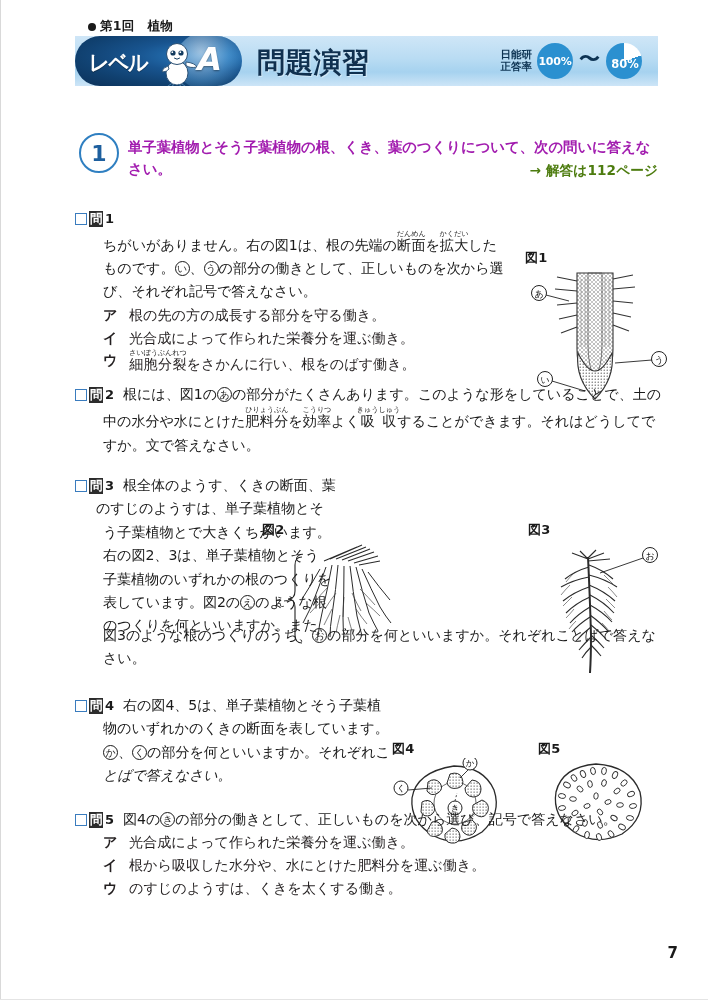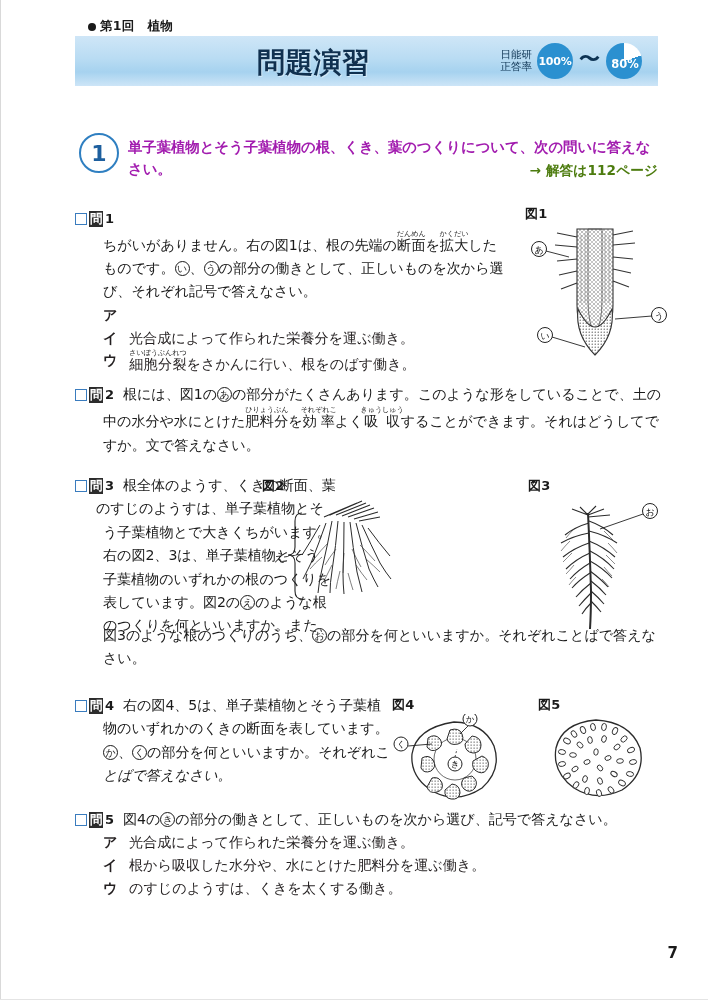--- a/index.html
+++ b/index.html
@@ -115,21 +115,21 @@
     position: absolute;
     right: 16px;
     top: 7px;
     display: flex;
     align-items: center;
     gap: 5px;
     height: 36px;
   }
   .acc-label {
     font-size: 10.5px;
-    font-weight: 400;
+    font-weight: 700;
     line-height: 1.12;
     color: #0d3353;
     text-align: center;
     white-space: pre-line;
   }
   .acc-circle {
     width: 36px; height: 36px;
     border-radius: 50%;
     background: #2b90d0;
     color: #fff;
@@ -281,21 +281,21 @@
     vertical-align: 1px;
   }
 
   
   .fig-label {
     font-size: 13px;
     font-weight: 900;
     color: #1a1a1a;
     letter-spacing: .02em;
   }
-  .fig { position: absolute; }
+  .fig { position: absolute; margin-top: 44px; }
 
   
   .page-no {
     position: absolute;
     right: 30px;
     bottom: 38px;
     font-size: 15px;
     font-weight: 900;
     color: #1a1a1a;
     font-family: "DejaVu Sans","Liberation Sans",sans-serif;
@@ -313,20 +313,38 @@
   <div class="page-border-left"></div>
 
   <div class="chapter-line">
     <span class="chapter-dot"></span>
     <span>第1回</span>
     <span class="chapter-gap"></span>
     <span>植物</span>
   </div>
 
   <div class="banner">
+    <div class="level-pill">
+      <div class="pill-gloss"></div>
+      <div class="level-text">レベル</div>
+      <svg class="mascot" viewBox="0 0 40 46">
+        <ellipse cx="19" cy="33" rx="11" ry="12" fill="#ffffff" stroke="#2a4f72" stroke-width="1"></ellipse>
+        <circle cx="19" cy="14" r="10.5" fill="#ffffff" stroke="#2a4f72" stroke-width="1"></circle>
+        <circle cx="15" cy="13" r="2.6" fill="#123a5e"></circle>
+        <circle cx="23" cy="13" r="2.6" fill="#123a5e"></circle>
+        <circle cx="14.3" cy="12.2" r=".9" fill="#ffffff"></circle>
+        <circle cx="22.3" cy="12.2" r=".9" fill="#ffffff"></circle>
+        <path d="M16.4 18.2 q2.6 2.2 5.2 0" stroke="#123a5e" stroke-width="1" fill="none" stroke-linecap="round"></path>
+        <path d="M28 22 q9 1 11 5 q-7 1.5 -11 -1.5 z" fill="#ffffff" stroke="#2a4f72" stroke-width=".9"></path>
+        <path d="M10 26 q-6 2 -6 6 q5 0 7 -3 z" fill="#ffffff" stroke="#2a4f72" stroke-width=".9"></path>
+        <path d="M13 44 l-3 2 M16 44.5 l-2.5 2" stroke="#4a82ad" stroke-width="1" stroke-linecap="round"></path>
+        <path d="M24 44 l3 2 M21 44.5 l2.5 2" stroke="#4a82ad" stroke-width="1" stroke-linecap="round"></path>
+      </svg>
+      <div class="level-letter">A</div>
+    </div>
 
     <div class="banner-title">問題演習</div>
 
     <div class="accuracy">
       <div class="acc-label">日能研
 正答率</div>
       <div class="acc-circle">100%</div>
       <div class="acc-tilde">〜</div>
       <div class="acc-pie">
         <div class="pie-bg"></div>
@@ -349,20 +367,21 @@
           <span class="qtag">問</span>
           <span class="qno">1</span>
         </span>
       </div>
       <div style="margin-left:28px;">ちがいがありません。右の図1は、根の先端の<ruby>断面<rt>だんめん</rt></ruby>を<ruby>拡大<rt>かくだい</rt></ruby>した</div>
       <div style="margin-left:28px;">ものです。<span class="kana-circ">い</span>、<span class="kana-circ">う</span>の部分の働きとして、正しいものを次から選</div>
       <div style="margin-left:28px;">び、それぞれ記号で答えなさい。</div>
     </div>
     <div class="choice">
       <span class="choice-mark">ア</span>
+      <span>根の先の方の成長する部分を守る働き。</span>
     </div>
     <div class="choice">
       <span class="choice-mark">イ</span>
       <span>光合成によって作られた栄養分を運ぶ働き。</span>
     </div>
     <div class="choice">
       <span class="choice-mark">ウ</span>
       <span><ruby>細胞分裂<rt>さいぼうぶんれつ</rt></ruby>をさかんに行い、根をのばす働き。</span>
     </div>
   </div>
@@ -411,21 +430,21 @@
   <div class="q" style="top:383px; width:590px;">
     <div class="q-body">
       <div class="q-first-line">
         <span class="q-head">
           <span class="chk"></span>
           <span class="qtag">問</span>
           <span class="qno">2</span>
         </span>
         <span>根には、図1の<span class="kana-circ">あ</span>の部分がたくさんあります。このような形をしていることで、土の</span>
       </div>
-      <div style="margin-left:28px;">中の水分や水にとけた<ruby>肥料分<rt>ひりょうぶん</rt></ruby>を<ruby>効率<rt>それぞれこ</rt></ruby>よく<ruby>吸収<rt>きゅうしゅう</rt></ruby>することができます。それはどうしてで</div>
+      <div style="margin-left:28px;">中の水分や水にとけた<ruby>肥料分<rt>ひりょうぶん</rt></ruby>を<ruby>効率<rt>こうりつ</rt></ruby>よく<ruby>吸収<rt>きゅうしゅう</rt></ruby>することができます。それはどうしてで</div>
       <div style="margin-left:28px;">すか。文で答えなさい。</div>
     </div>
   </div>
 
   <div class="q" style="top:474px; width:340px;">
     <div class="q-body">
       <div class="q-first-line">
         <span class="q-head">
           <span class="chk"></span>
           <span class="qtag">問</span>

